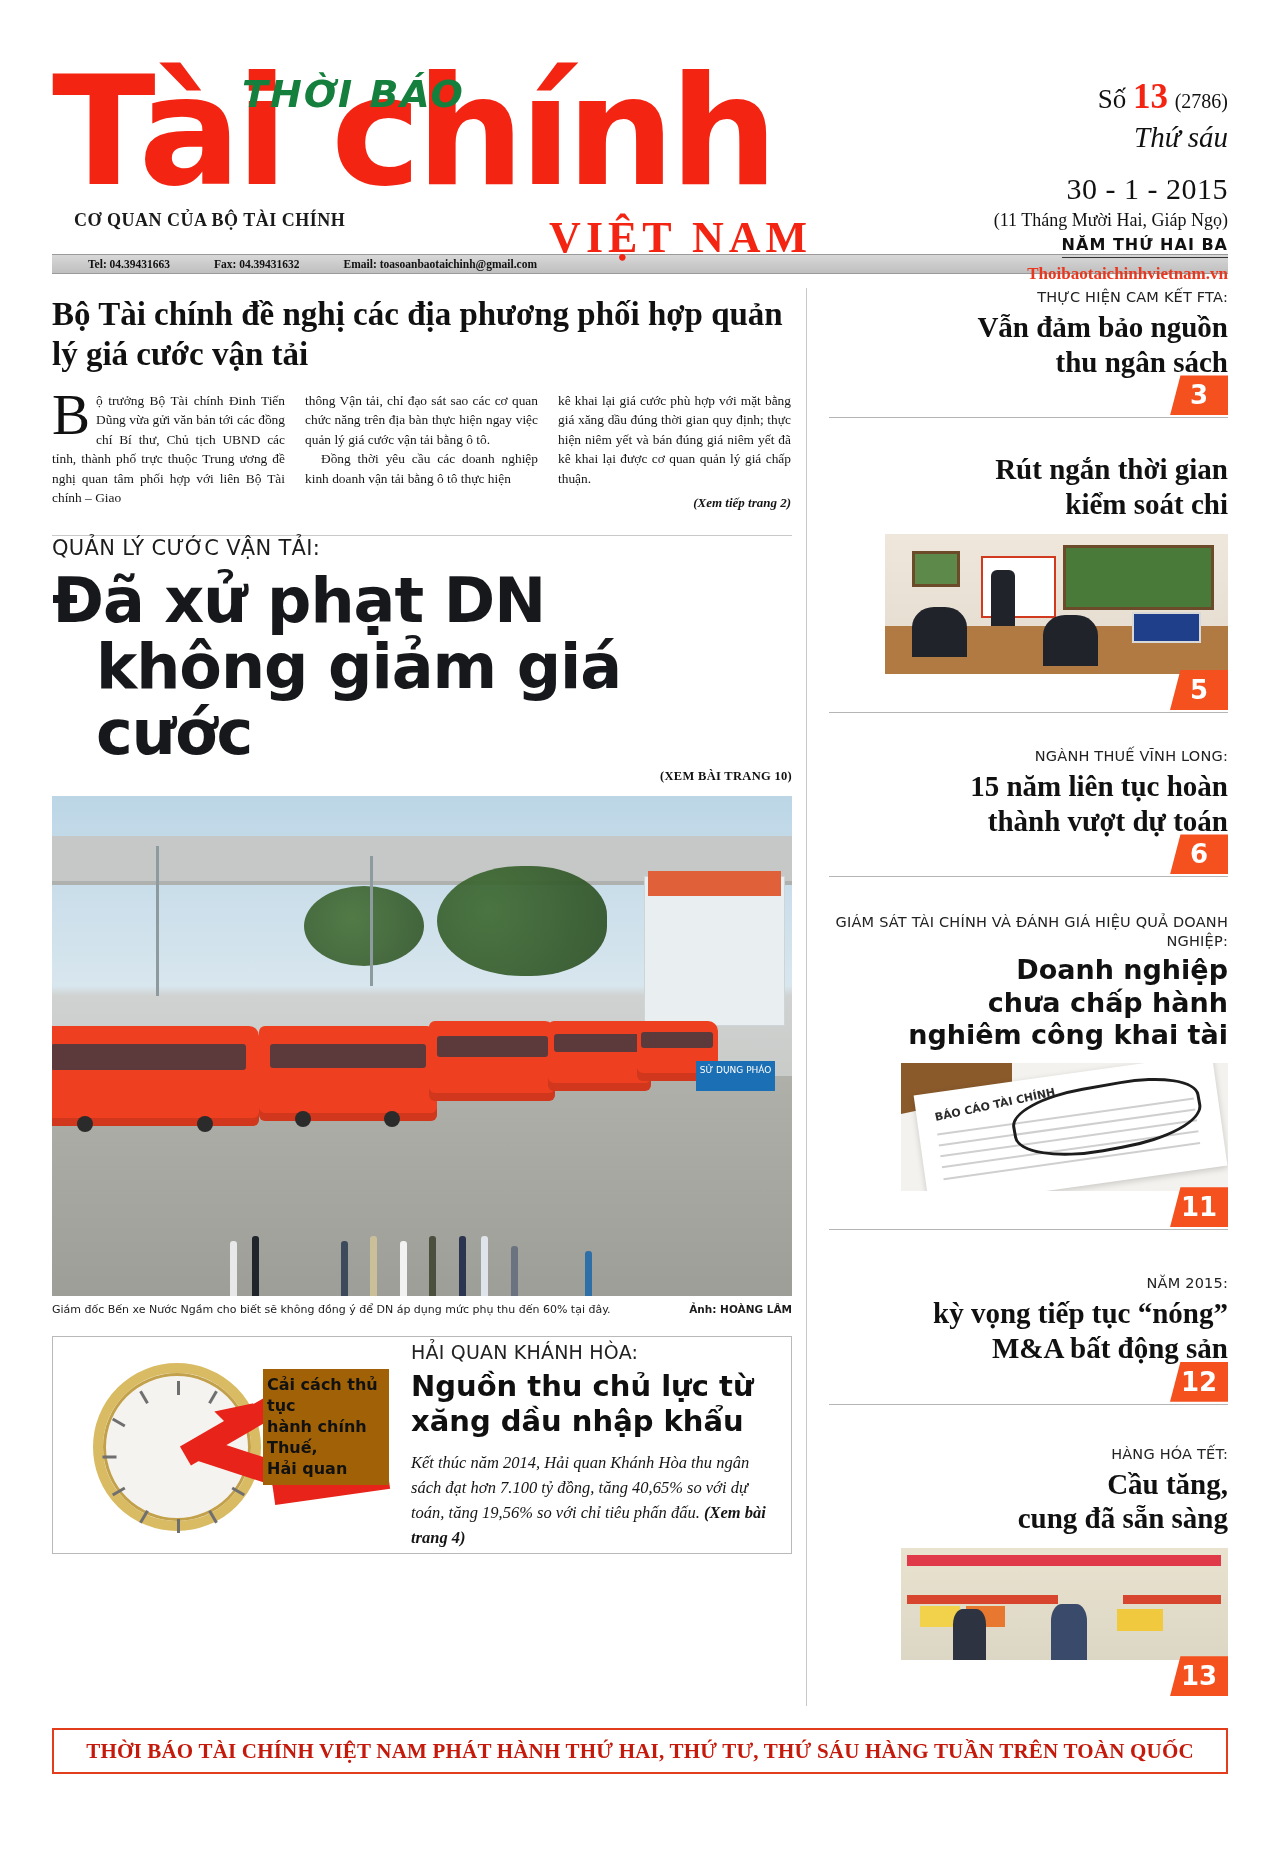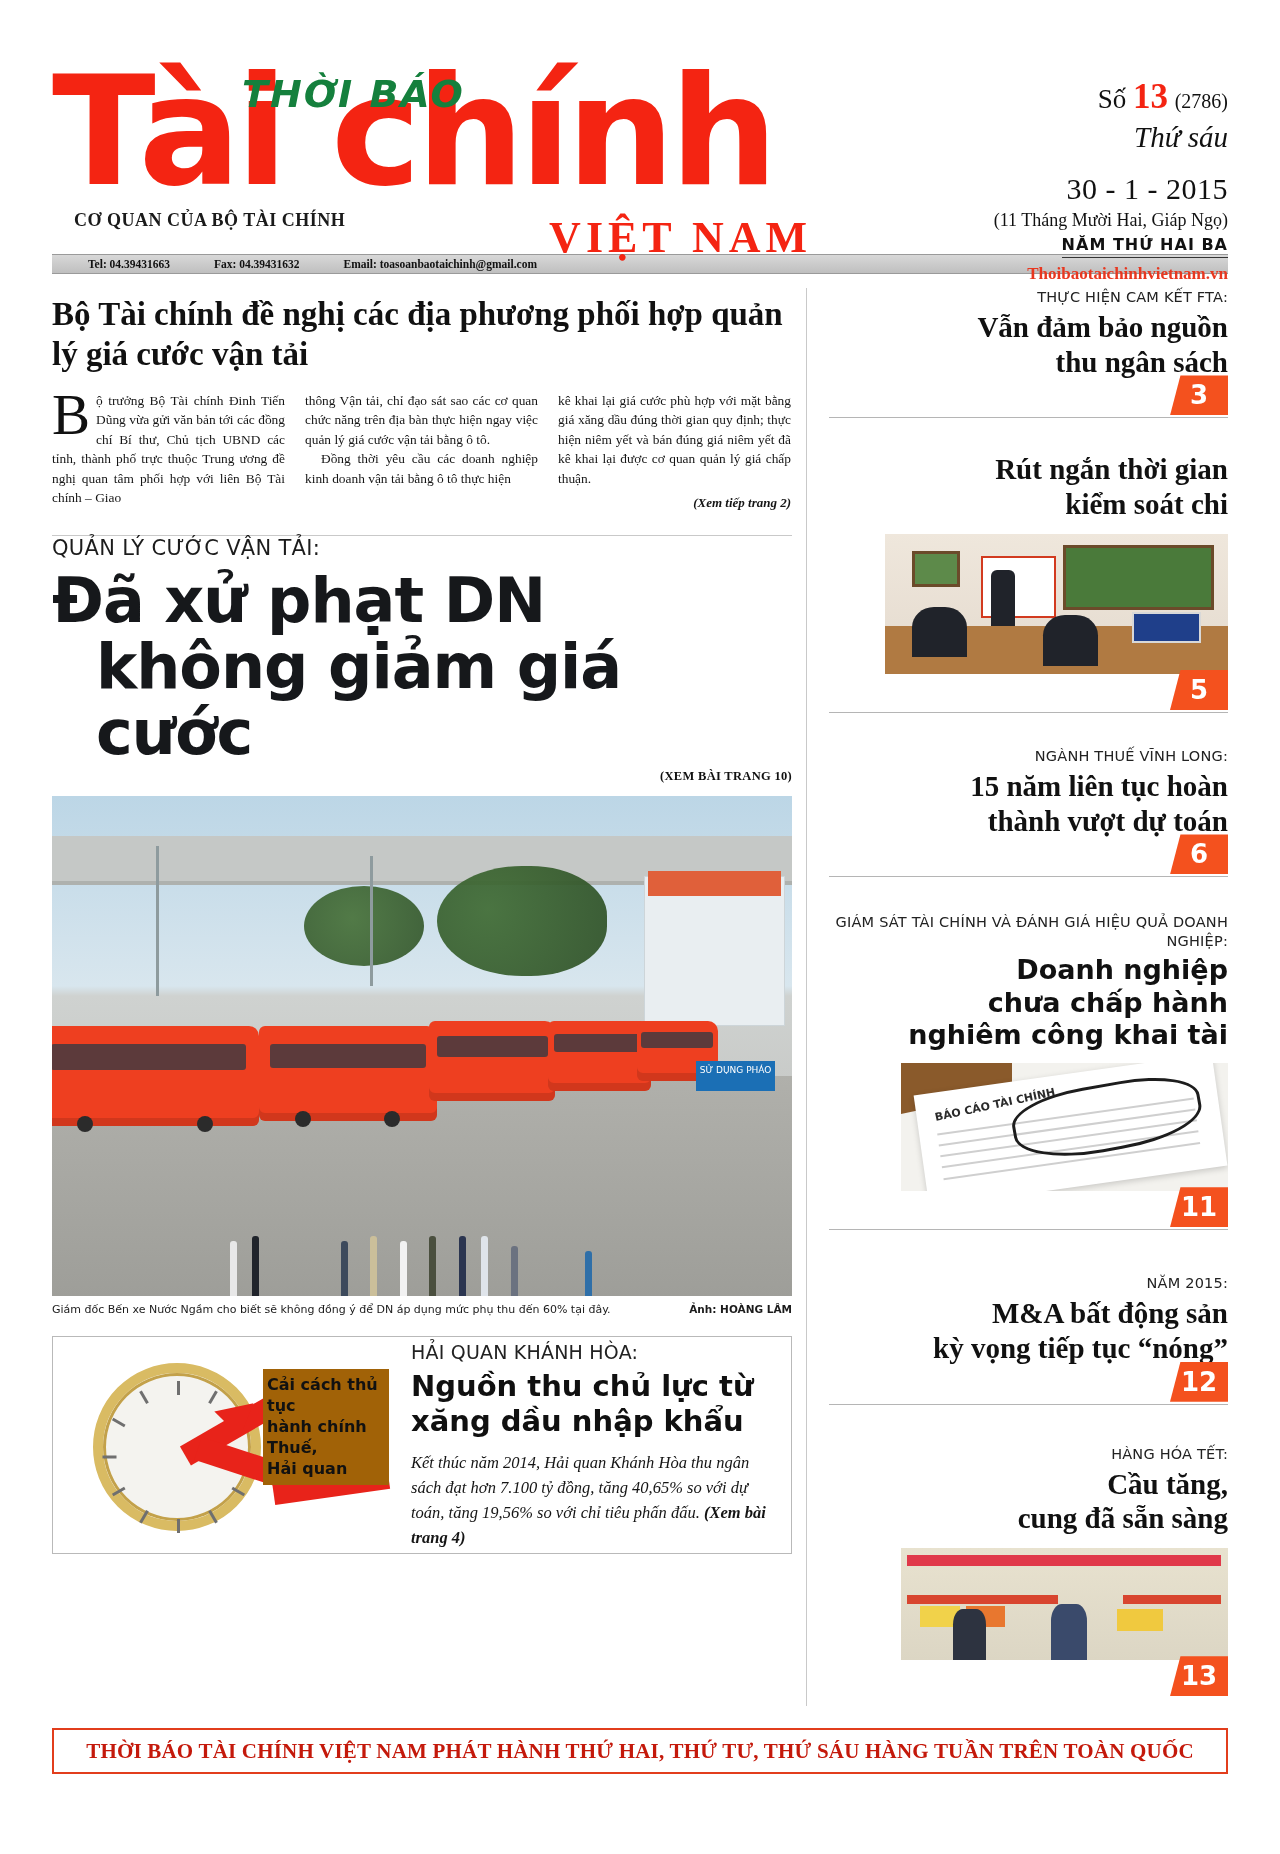--- a/index.html
+++ b/index.html
@@ -632,22 +632,22 @@
         </div>
         <div class="pagenum-row">
           <div class="pagenum overlap">11</div>
         </div>
         <div class="side-rule"></div>
       </div>
 
       <div class="side-item" style="margin-top:34px;">
         <div class="side-kicker">NĂM 2015:</div>
         <div class="side-title">
+          <div>kỳ vọng tiếp tục “nóng”</div>
           <div>M&amp;A bất động sản</div>
-          <div>kỳ vọng tiếp tục “nóng”</div>
         </div>
         <div class="pagenum-row">
           <div class="pagenum">12</div>
         </div>
         <div class="side-rule"></div>
       </div>
 
       <div class="side-item" style="margin-top:30px;">
         <div class="side-kicker">HÀNG HÓA TẾT:</div>
         <div class="side-title">

